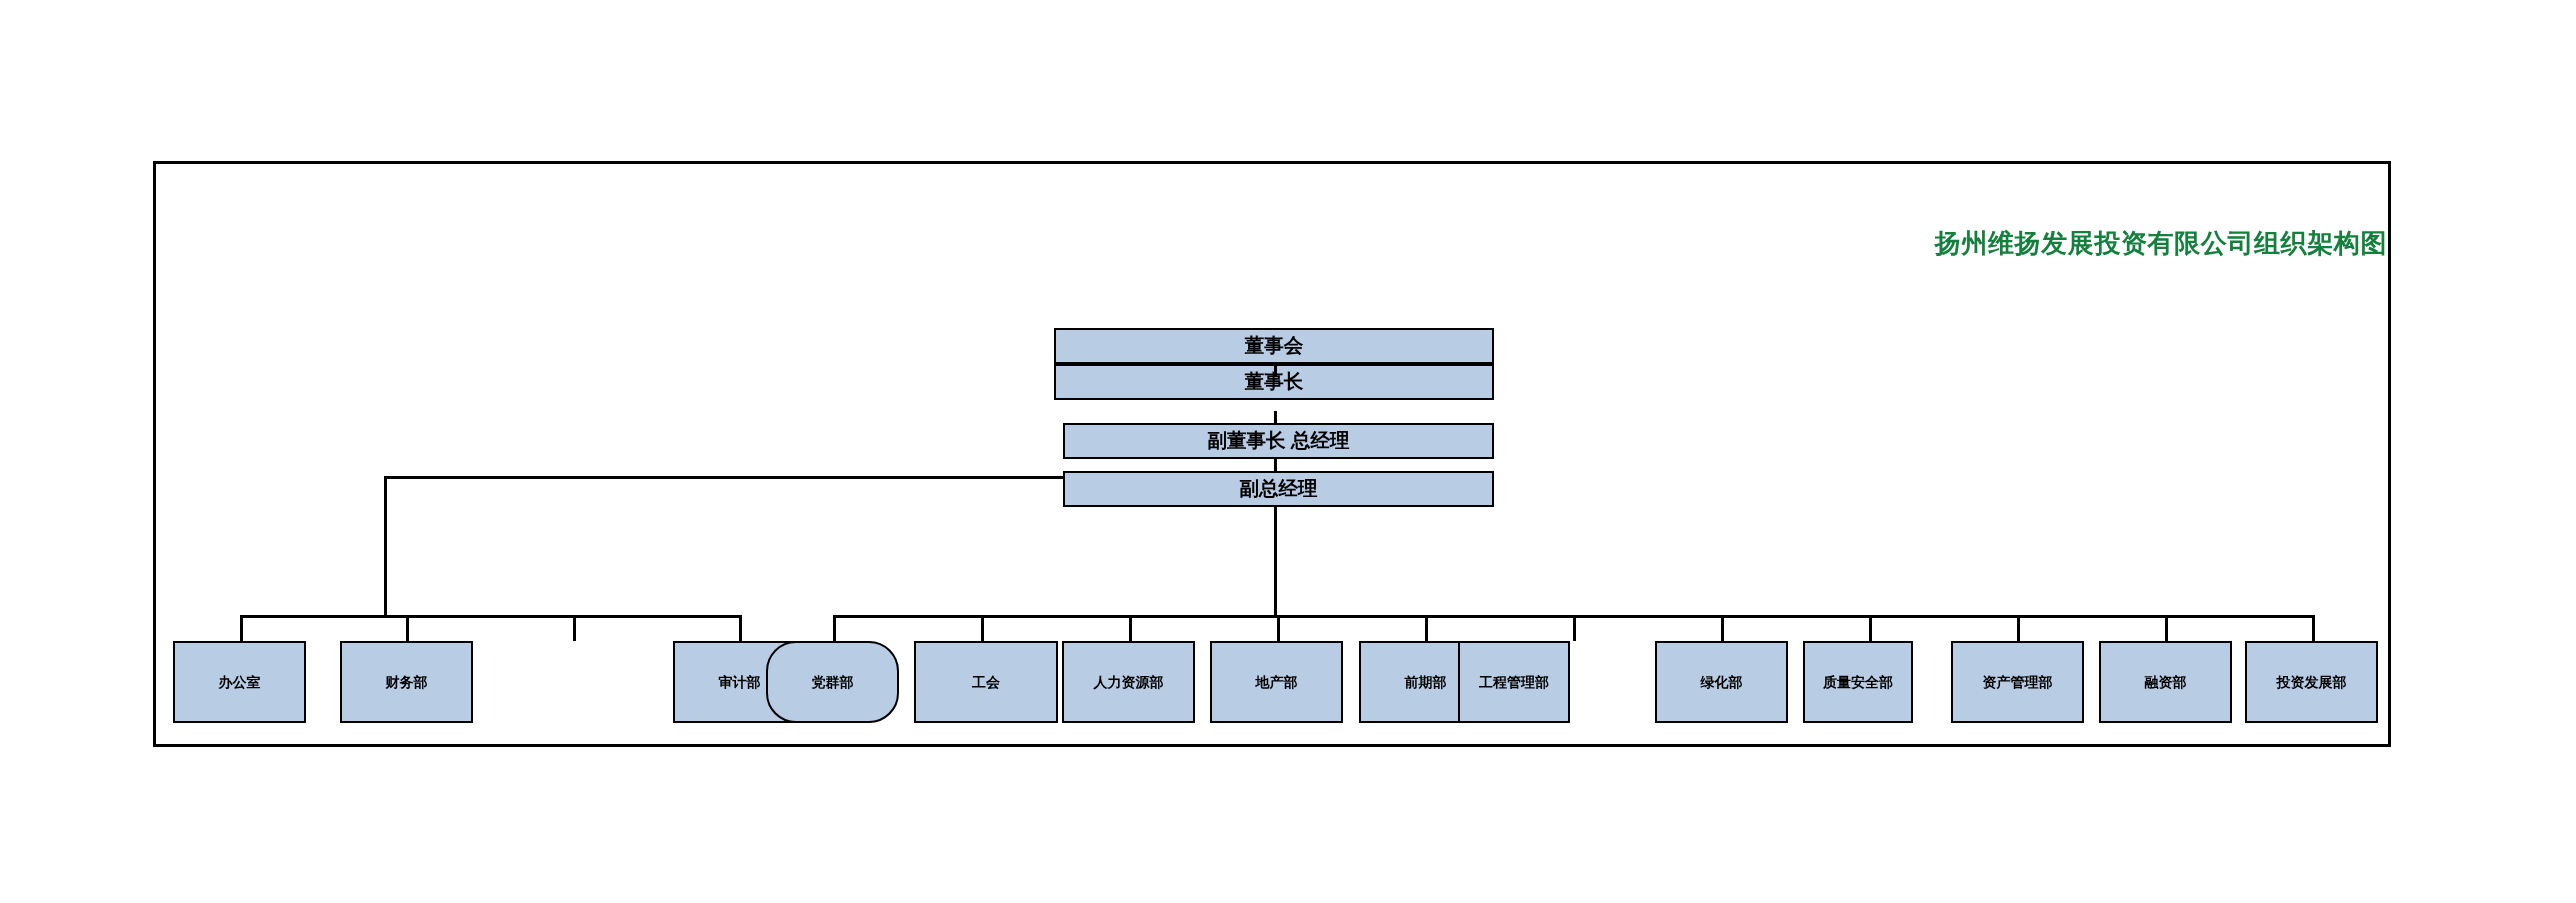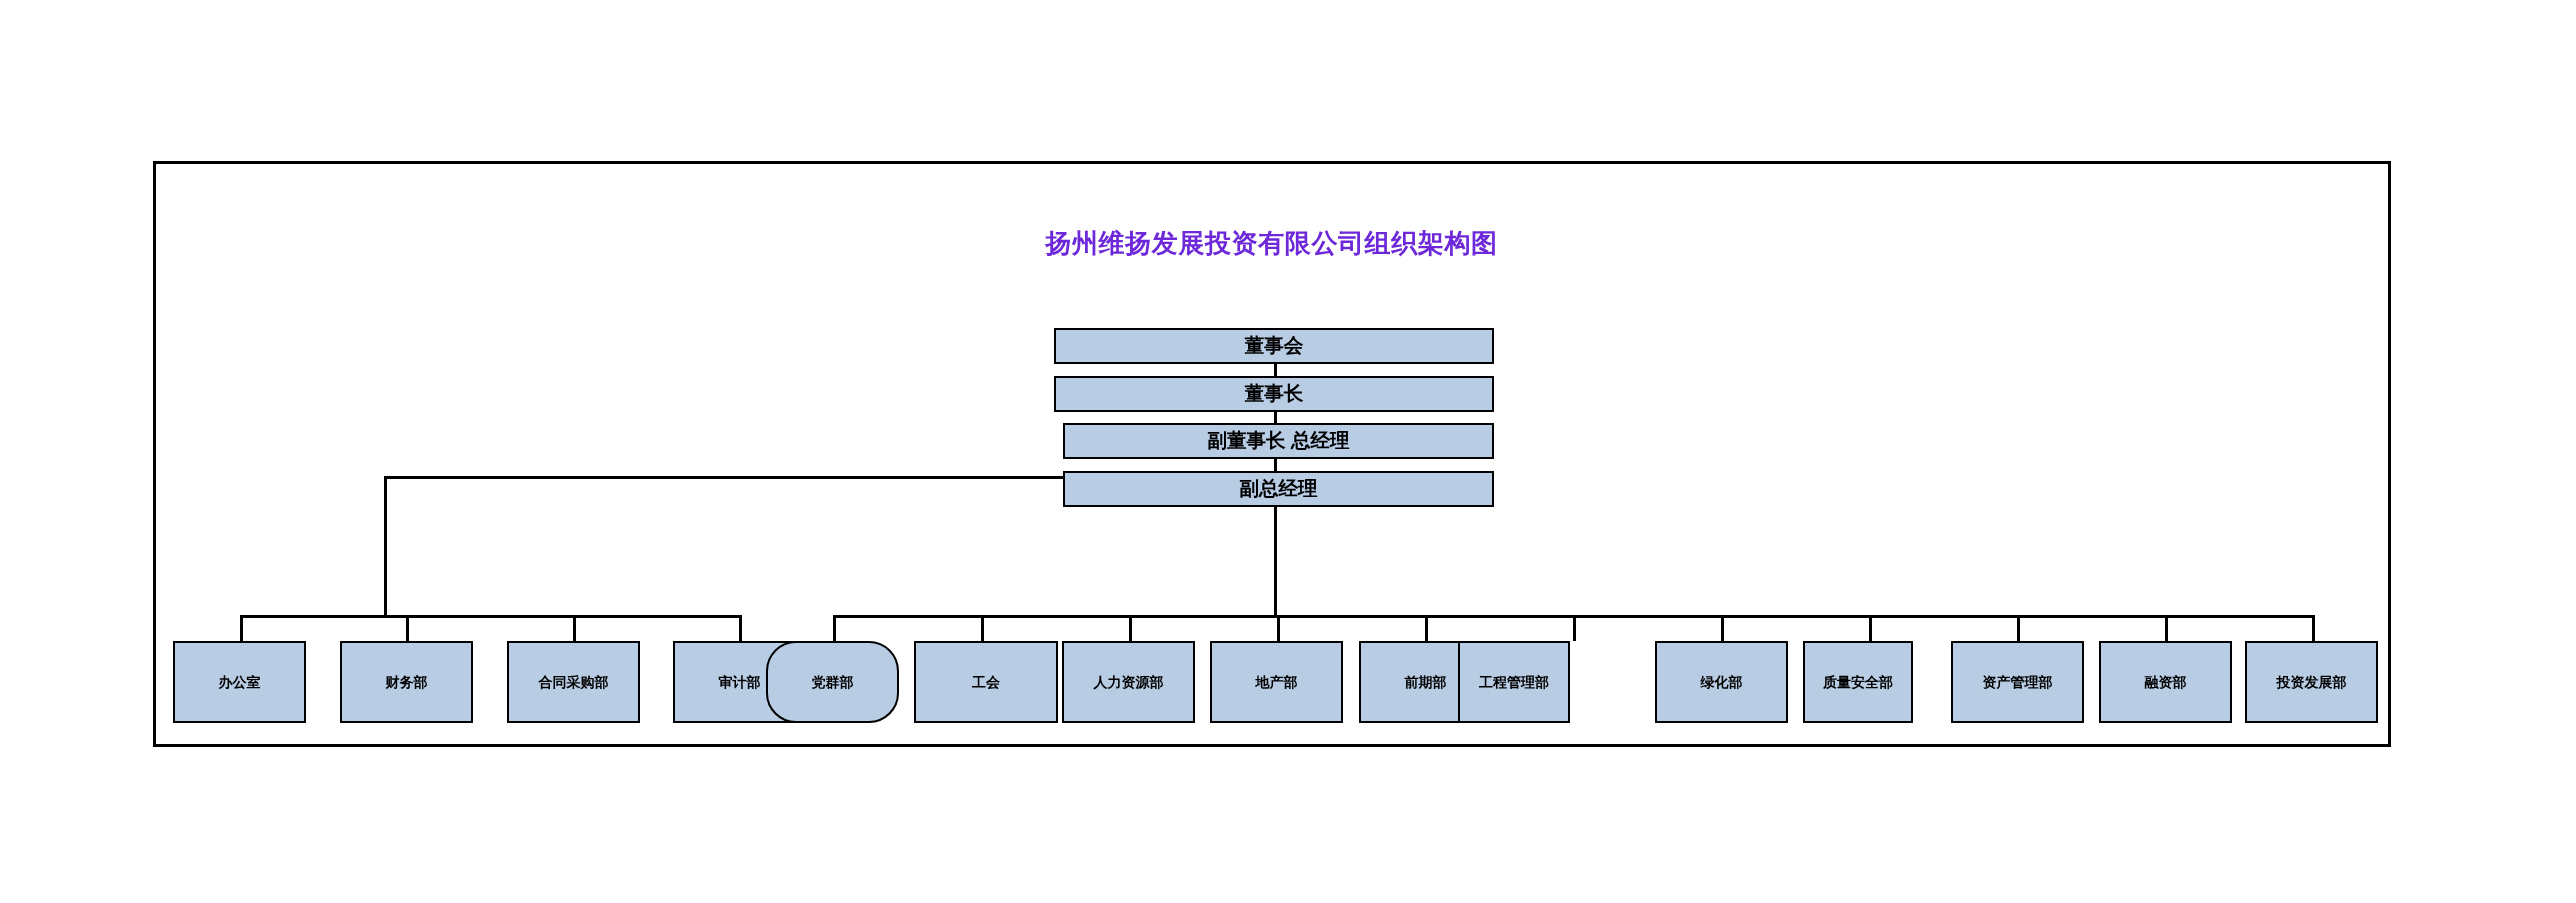--- a/index.html
+++ b/index.html
@@ -30,24 +30,24 @@
     box-sizing: border-box;
     background: #ffffff;
   }
 
   
   .chart-title {
     position: absolute;
     left: 0;
     top: 62px;
     width: 2231px;
-    text-align: center;
+    text-align: right;
     font-size: 26px;
     font-weight: bold;
-    color: #6d28d9;
+    color: #15803d;
     letter-spacing: 0.6px;
     font-family: "Liberation Serif", "DejaVu Serif", serif;
     white-space: nowrap;
   }
 
   
   .node {
     position: absolute;
     background: #B8CCE4;
     border: 2.9px solid #000000;
@@ -88,21 +88,21 @@
 <div id="stage">
 
   <div class="frame">
 
     <div class="chart-title">扬州维扬发展投资有限公司组织架构图</div>
 
     <div class="node node-top" id="n-board" style="left:898px; top:164px; width:440px;">
       <span>董事会</span>
     </div>
 
-    <div class="node node-top" id="n-chairman" style="left:898px; top:212px; width:440px;">
+    <div class="node node-top" id="n-chairman" style="left:898px; top:200px; width:440px;">
       <span>董事长</span>
     </div>
 
     <div class="node node-top" id="n-vcgm" style="left:907px; top:259px; width:431px;">
       <span>副董事长 总经理</span>
     </div>
 
     <div class="node node-top" id="n-dgm" style="left:907px; top:307px; width:431px;font-family:Liberation Serif, serif;">
       <span>副总经理</span>
     </div>
@@ -135,23 +135,20 @@
     <div class="vline" style="left:1861px; top:451px; height:26px;"></div>
     <div class="vline" style="left:2009px; top:451px; height:26px;"></div>
     <div class="vline" style="left:2156px; top:451px; height:26px;"></div>
 
     <div class="node node-dept" style="left:17px; top:477px; width:133px;">
       <span>办公室</span>
     </div>
     <div class="node node-dept" style="left:184px; top:477px; width:133px;">
       <span>财务部</span>
     </div>
-    <div class="node node-dept" style="left:351px; top:477px; width:133px;">
-      <span>合同采购部</span>
-    </div>
     <div class="node node-dept" style="left:517px; top:477px; width:133px;">
       <span>审计部</span>
     </div>
 
     <div class="node node-dept" style="left:610px; top:477px; width:133px;border-radius:30px;">
       <span>党群部</span>
     </div>
     <div class="node node-dept" style="left:758px; top:477px; width:144px;">
       <span>工会</span>
     </div>

